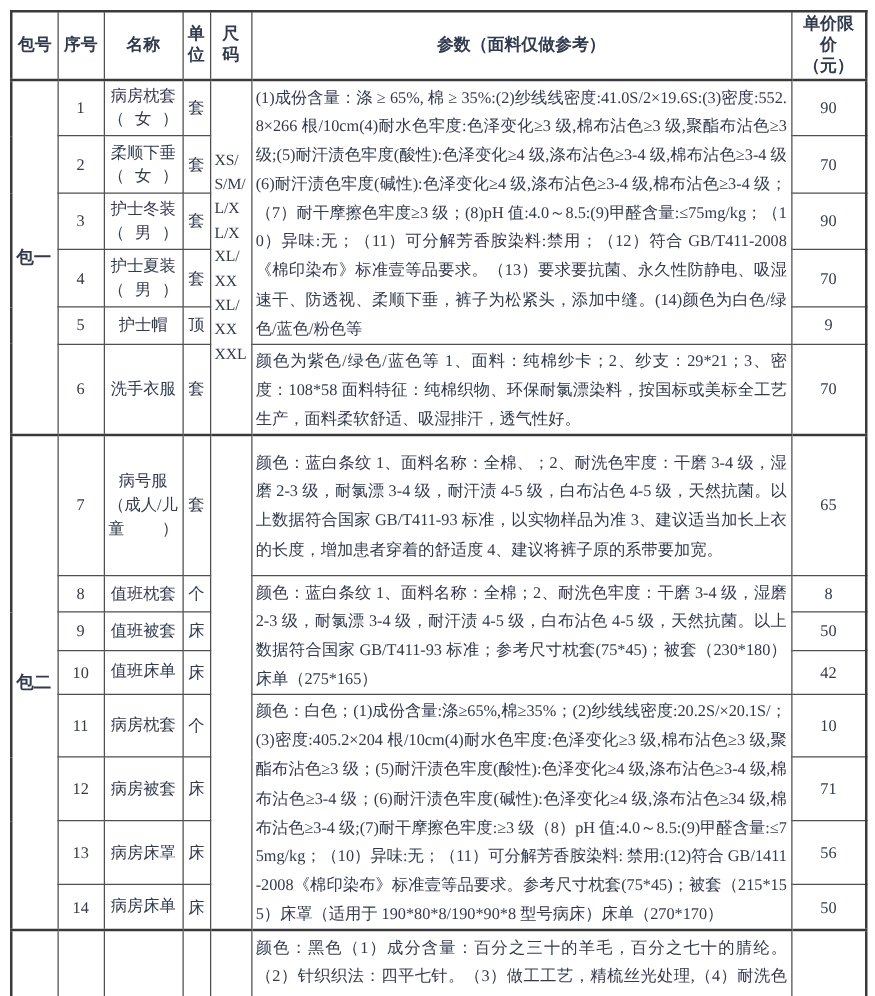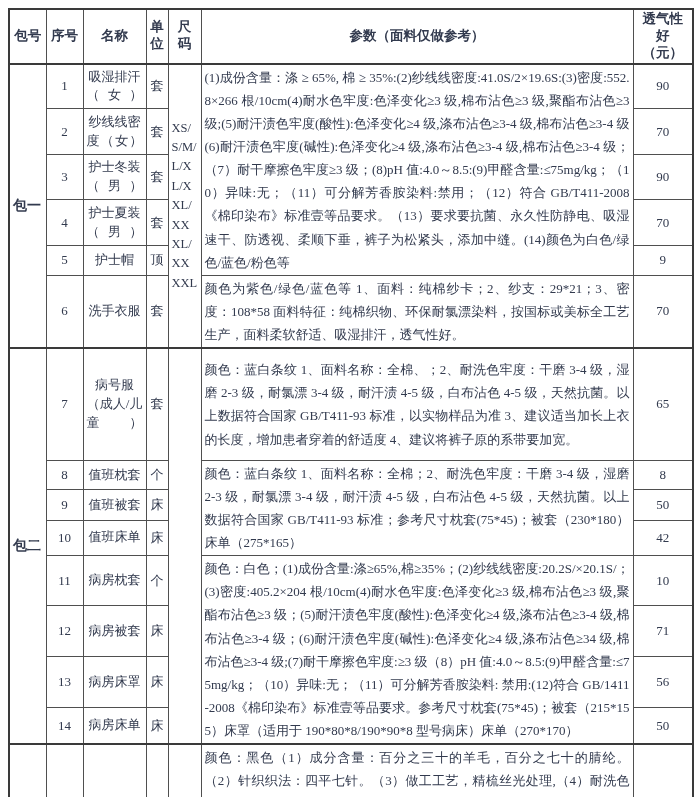--- a/index.html
+++ b/index.html
@@ -88,35 +88,35 @@
     </colgroup>
 
     <tbody>
         <tr style="height:34px">
       <th class="hdr">包号</th>
       <th class="hdr">序号</th>
       <th class="hdr">名称</th>
       <th class="hdr">单位</th>
       <th class="hdr">尺码</th>
       <th class="hdr">参数（面料仅做参考）</th>
-      <th class="hdr">透气性好（元）</th>
+      <th class="hdr">单价限价（元）</th>
     </tr>
 
     <tr class="sec-start" style="height:38px">
       <td class="pkg" rowspan="6">包一</td>
       <td class="no">1</td>
-      <td class="nm">吸湿排汗（女）</td>
+      <td class="nm">病房枕套（女）</td>
       <td class="unit">套</td>
       <td class="size" rowspan="6">XS/S/M/L/XL/XXL/XXXL/XXXXL</td>
       <td class="par" rowspan="5">(1)成份含量：涤 ≥ 65%, 棉 ≥ 35%:(2)纱线线密度:41.0S/2×19.6S:(3)密度:552.8×266 根/10cm(4)耐水色牢度:色泽变化≥3 级,棉布沾色≥3 级,聚酯布沾色≥3 级;(5)耐汗渍色牢度(酸性):色泽变化≥4 级,涤布沾色≥3-4 级,棉布沾色≥3-4 级(6)耐汗渍色牢度(碱性):色泽变化≥4 级,涤布沾色≥3-4 级,棉布沾色≥3-4 级；（7）耐干摩擦色牢度≥3 级；(8)pH 值:4.0～8.5:(9)甲醛含量:≤75mg/kg；（10）异味:无；（11）可分解芳香胺染料:禁用；（12）符合 GB/T411-2008《棉印染布》标准壹等品要求。（13）要求要抗菌、永久性防静电、吸湿速干、防透视、柔顺下垂，裤子为松紧头，添加中缝。(14)颜色为白色/绿色/蓝色/粉色等</td>
       <td class="price">90</td>
     </tr>
     <tr style="height:42px">
       <td class="no">2</td>
-      <td class="nm">纱线线密度（女）</td>
+      <td class="nm">柔顺下垂（女）</td>
       <td class="unit">套</td>
       <td class="price">70</td>
     </tr>
     <tr style="height:38px">
       <td class="no">3</td>
       <td class="nm">护士冬装（男）</td>
       <td class="unit">套</td>
       <td class="price">90</td>
     </tr>
     <tr style="height:42px">

